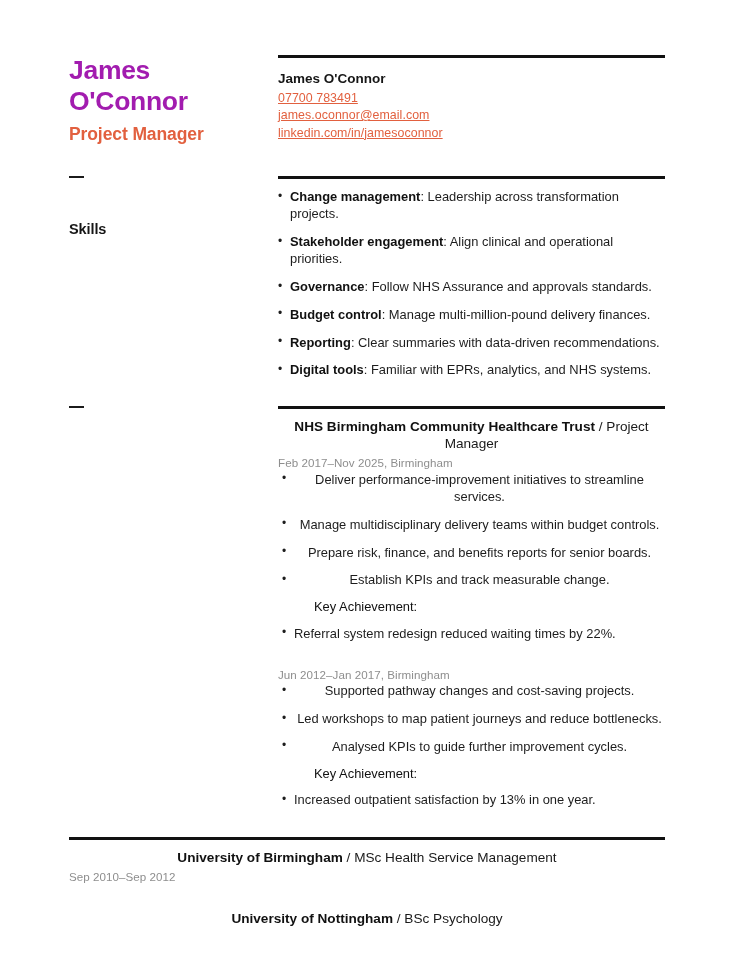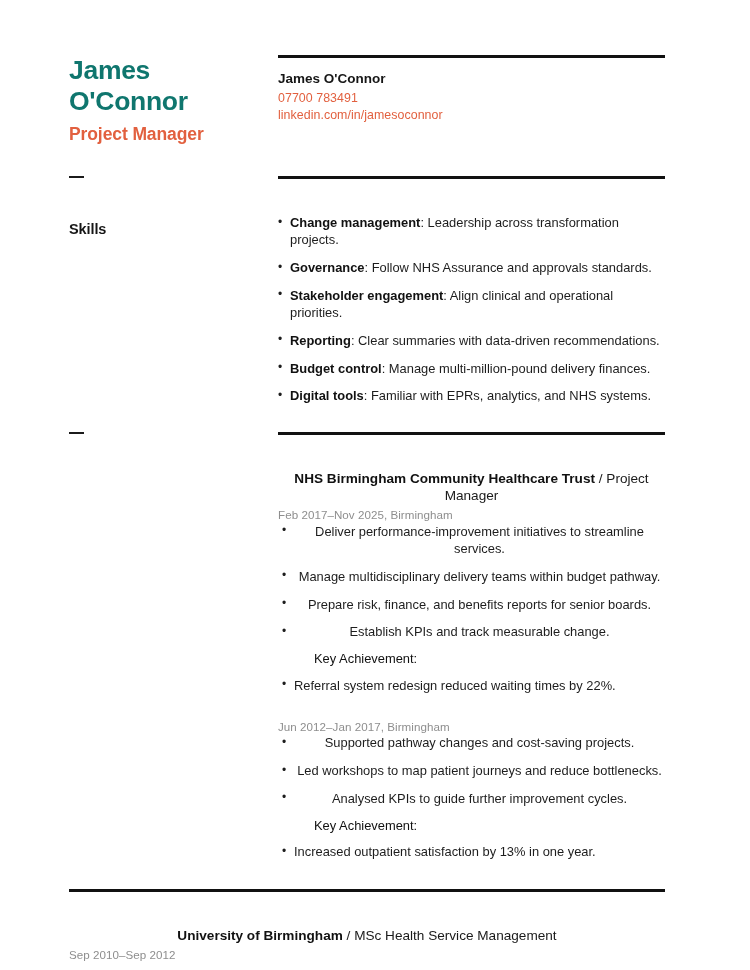--- a/index.html
+++ b/index.html
@@ -45,21 +45,21 @@
 
   
   .header-row {
     padding-top: 55px;
   }
   .name-block .name {
     font-size: 26.5px;
     font-weight: bold;
     line-height: 1.17;
     letter-spacing: -0.3px;
-    color: #0f766e;
+    color: #a21caf;
     white-space: pre-line;
   }
   .name-block .job-title {
     margin-top: 7px;
     font-size: 17.5px;
     font-weight: bold;
     line-height: 1.2;
     color: #e2603f;
     letter-spacing: -0.1px;
   }
@@ -78,20 +78,21 @@
     font-weight: bold;
     color: #161616;
     line-height: 1.45;
     margin-bottom: 1px;
   }
   .contact-line {
     font-size: 12.4px;
     color: #e2603f;
     line-height: 1.42;
     letter-spacing: 0.05px;
+    text-decoration: underline;
   }
 
   
   .sec-label-wrap {
     padding-top: 0;
   }
   .sec-dash {
     width: 15px;
     height: 2px;
     background: #1b1b1b;
@@ -168,21 +169,21 @@
     margin-bottom: 9px;
     line-height: 1.3;
     margin-left: 36px;
   }
 
   
   .sec-skills     { margin-top: 31px; }
   .sec-experience { margin-top: 27px; }
   .sec-education  { margin-top: 28px; }
 
-  .body-pad { padding-top: 35px; }
+  .body-pad { padding-top: 9px; }
   .entry-gap { height: 22px; }
   .edu-gap { height: 26px; }
 </style>
 </head>
 <body>
 
 <div class="page">
 
   <div class="row header-row">
     <div class="col-left">
@@ -190,62 +191,63 @@
         <div class="name">James
 O'Connor</div>
         <div class="job-title">Project Manager</div>
       </div>
     </div>
     <div class="col-right">
       <div class="rule"></div>
       <div class="contact-block">
         <div class="contact-name">James O'Connor</div>
         <div class="contact-line">07700 783491</div>
+        <div class="contact-line">james.oconnor@email.com</div>
         <div class="contact-line">linkedin.com/in/jamesoconnor</div>
       </div>
     </div>
   </div>
 
   <div class="row sec-skills">
     <div class="col-left">
       <div class="sec-label-wrap">
         <div class="sec-dash"></div>
         <div class="sec-label">Skills</div>
       </div>
     </div>
     <div class="col-right">
       <div class="rule"></div>
       <div class="body-pad">
         <ul class="bullets" id="skills-list">
             <li><b>Change management</b><span>: Leadership across transformation projects.</span></li>
+            <li><b>Stakeholder engagement</b><span>: Align clinical and operational priorities.</span></li>
             <li><b>Governance</b><span>: Follow NHS Assurance and approvals standards.</span></li>
-            <li><b>Stakeholder engagement</b><span>: Align clinical and operational priorities.</span></li>
+            <li><b>Budget control</b><span>: Manage multi-million-pound delivery finances.</span></li>
             <li><b>Reporting</b><span>: Clear summaries with data-driven recommendations.</span></li>
-            <li><b>Budget control</b><span>: Manage multi-million-pound delivery finances.</span></li>
             <li><b>Digital tools</b><span>: Familiar with EPRs, analytics, and NHS systems.</span></li>
           </ul>
       </div>
     </div>
   </div>
 
   <div class="row sec-experience">
     <div class="col-left">
       <div class="sec-label-wrap">
         <div class="sec-dash"></div>
       </div>
     </div>
     <div class="col-right">
       <div class="rule"></div>
       <div class="body-pad" id="experience-list">
           <div class="entry">
             <div class="entry-title"><b>NHS Birmingham Community Healthcare Trust</b><span> / </span><span>Project Manager</span></div>
             <div class="entry-meta">Feb 2017–Nov 2025, Birmingham</div>
             <ul class="bullets job-bullets entry-bullets">
               <li>Deliver performance-improvement initiatives to streamline services.</li>
-              <li>Manage multidisciplinary delivery teams within budget pathway.</li>
+              <li>Manage multidisciplinary delivery teams within budget controls.</li>
               <li>Prepare risk, finance, and benefits reports for senior boards.</li>
               <li>Establish KPIs and track measurable change.</li>
             </ul>
             <div class="key-ach">Key Achievement:</div>
             <ul class="bullets job-bullets">
               <li>Referral system redesign reduced waiting times by 22%.</li>
             </ul>
           </div>
           <div class="entry-gap"></div>
           <div class="entry">

